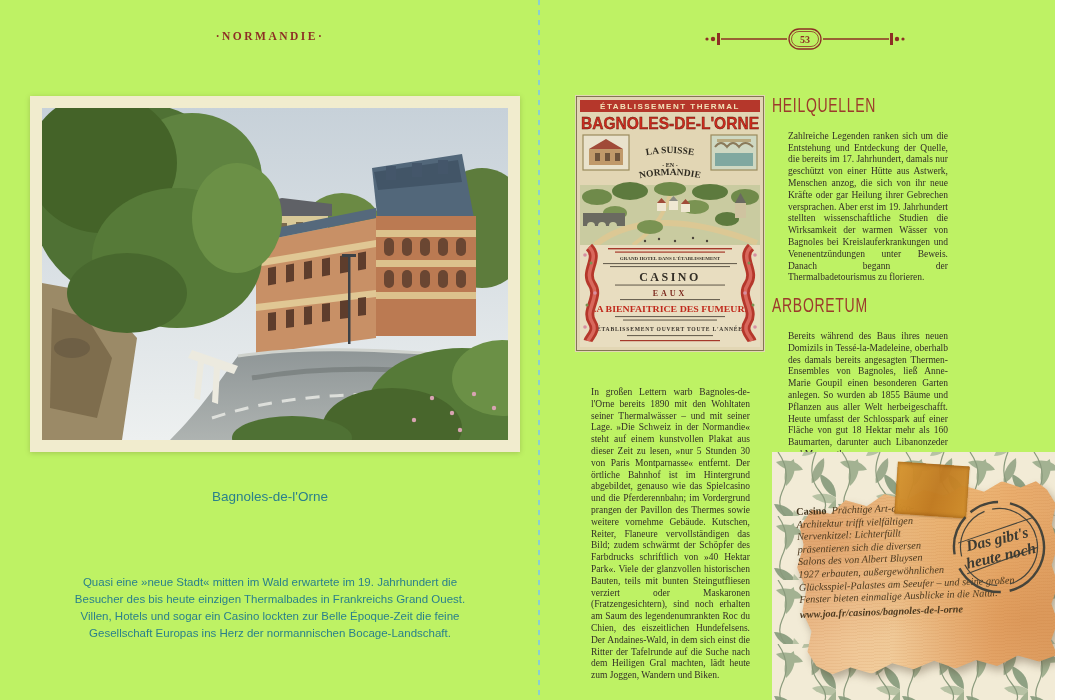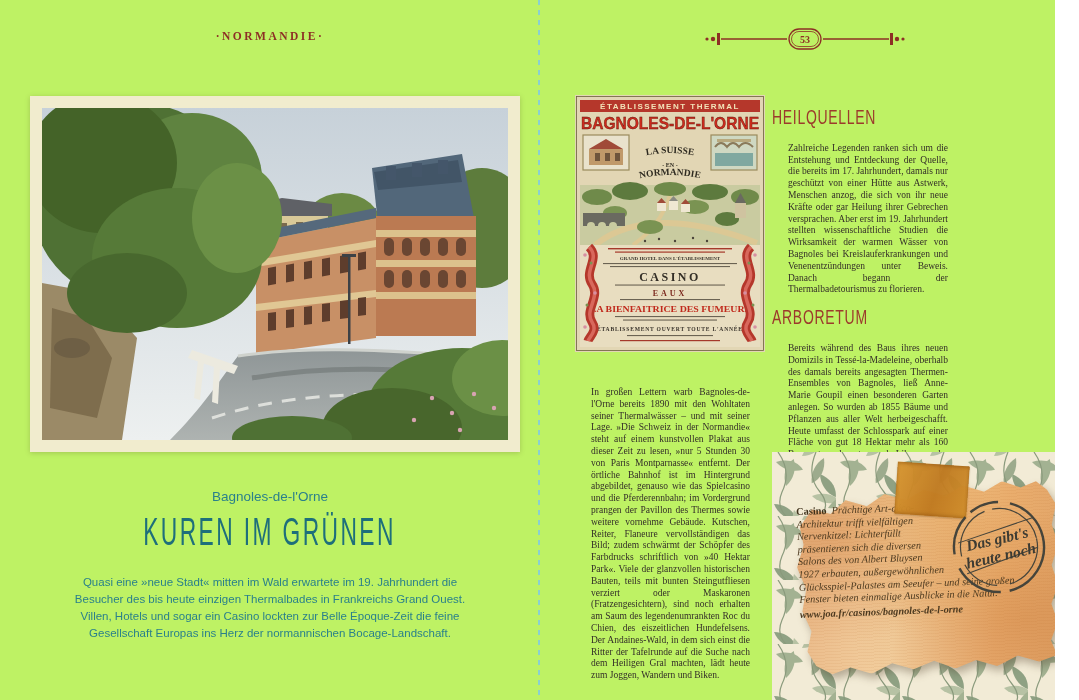--- a/index.html
+++ b/index.html
@@ -25,21 +25,21 @@
   .intro{position:absolute;left:63px;top:574px;width:414px;text-align:center;color:#2a808b;
          font-family:"Liberation Sans", sans-serif;font-size:11.5px;line-height:17px;}
   
   .pagenum-svg{position:absolute;left:703px;top:26px;width:204px;height:26px;}
   .poster{position:absolute;left:575px;top:95px;width:190px;height:257px;}
   .poster svg{display:block;width:100%;height:100%;}
   .col{position:absolute;text-align:justify;font-size:9.5px;line-height:11.8px;color:#332e28;}
   .col p{margin:16px;}
   .col1{left:575px;top:371px;width:191px;}
   .col2{left:772px;top:96px;width:192px;}
-  .section-heading{margin:16px 0 5px 0;color:#9c3a2c;font-weight:normal;text-decoration:underline;}
+  .section-heading{margin:4px 0 5px 0;color:#9c3a2c;font-weight:normal;text-decoration:underline;}
   .section-heading span{display:inline-block;transform:scaleX(.7);transform-origin:left top;
           font-family:"Liberation Sans", sans-serif;font-size:20px;letter-spacing:1px;white-space:nowrap;}
   .section-heading.second{margin-top:16px;}
   .captions{position:absolute;left:973px;top:100px;width:96px;text-align:right;
             font-style:italic;font-size:9.8px;line-height:13.5px;color:#3c3833;}
   .captions p{margin:0 0 26px 0;}
   
   .feature-box{position:absolute;left:772px;top:452px;width:302px;height:248px;overflow:hidden;}
   .wallpaper{position:absolute;left:0;top:0;width:100%;height:100%;}
   .note-wrap{position:absolute;left:0;top:0;width:100%;height:100%;
@@ -186,21 +186,20 @@
             <circle cx="432" cy="286" r="2.2"></circle>
           <circle cx="372" cy="312" r="2.2"></circle>
             <circle cx="452" cy="300" r="2.2"></circle>
             <circle cx="418" cy="322" r="2.2"></circle>
         </g>
       </g>
     </svg>
   </div>
 
   <div class="kicker">Bagnoles-de-l'Orne</div>
-  <div class="main-title"><span>KUREN IM GRÜNEN</span></div>
   <div class="intro">Quasi eine »neue Stadt« mitten im Wald erwartete im 19. Jahrhundert die Besucher des bis heute einzigen Thermalbades in Frankreichs Grand Ouest. Villen, Hotels und sogar ein Casino lockten zur Belle Époque-Zeit die feine Gesellschaft Europas ins Herz der normannischen Bocage-Landschaft.</div>
 
   <div class="gutter"></div>
   <div class="page-edge-line"></div>
   <div class="page-edge-white"></div>
   <div class="page-bottom-line"></div>
 
   <svg class="pagenum-svg" viewBox="0 0 204 26">
     <g stroke="#8d2f25" fill="#8d2f25">
       <circle cx="4" cy="13" r="1.6" stroke="none"></circle>

